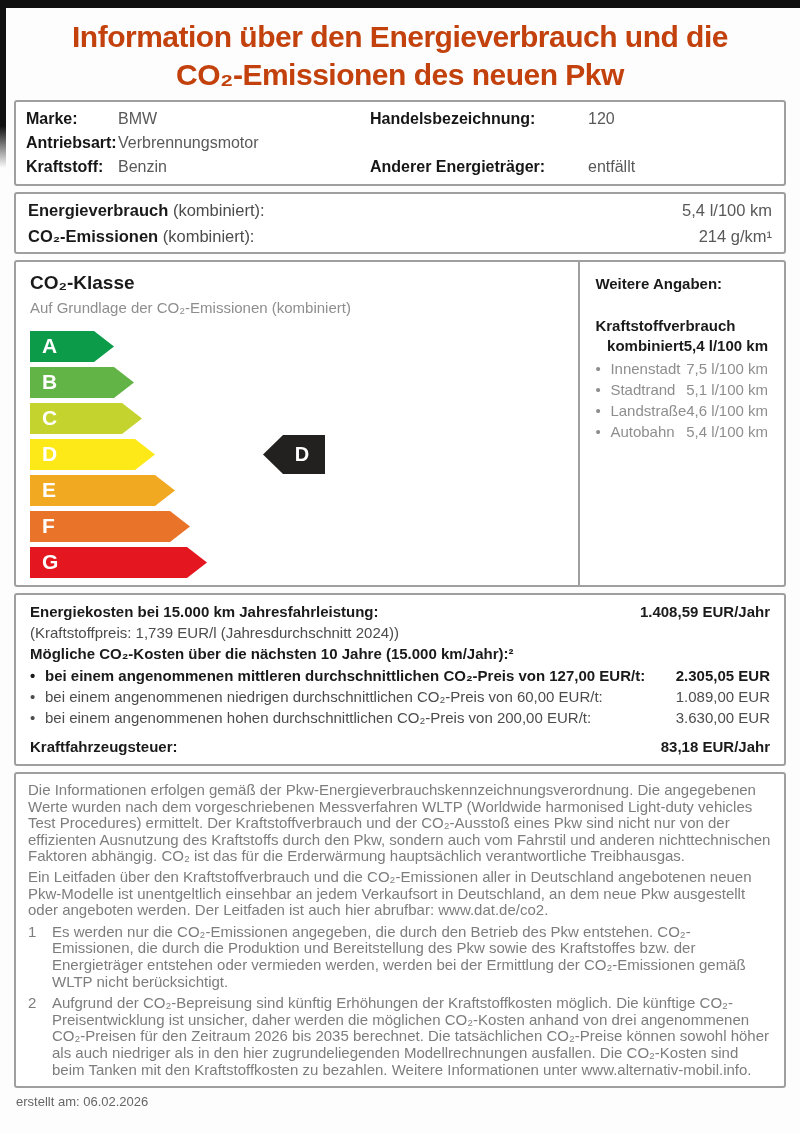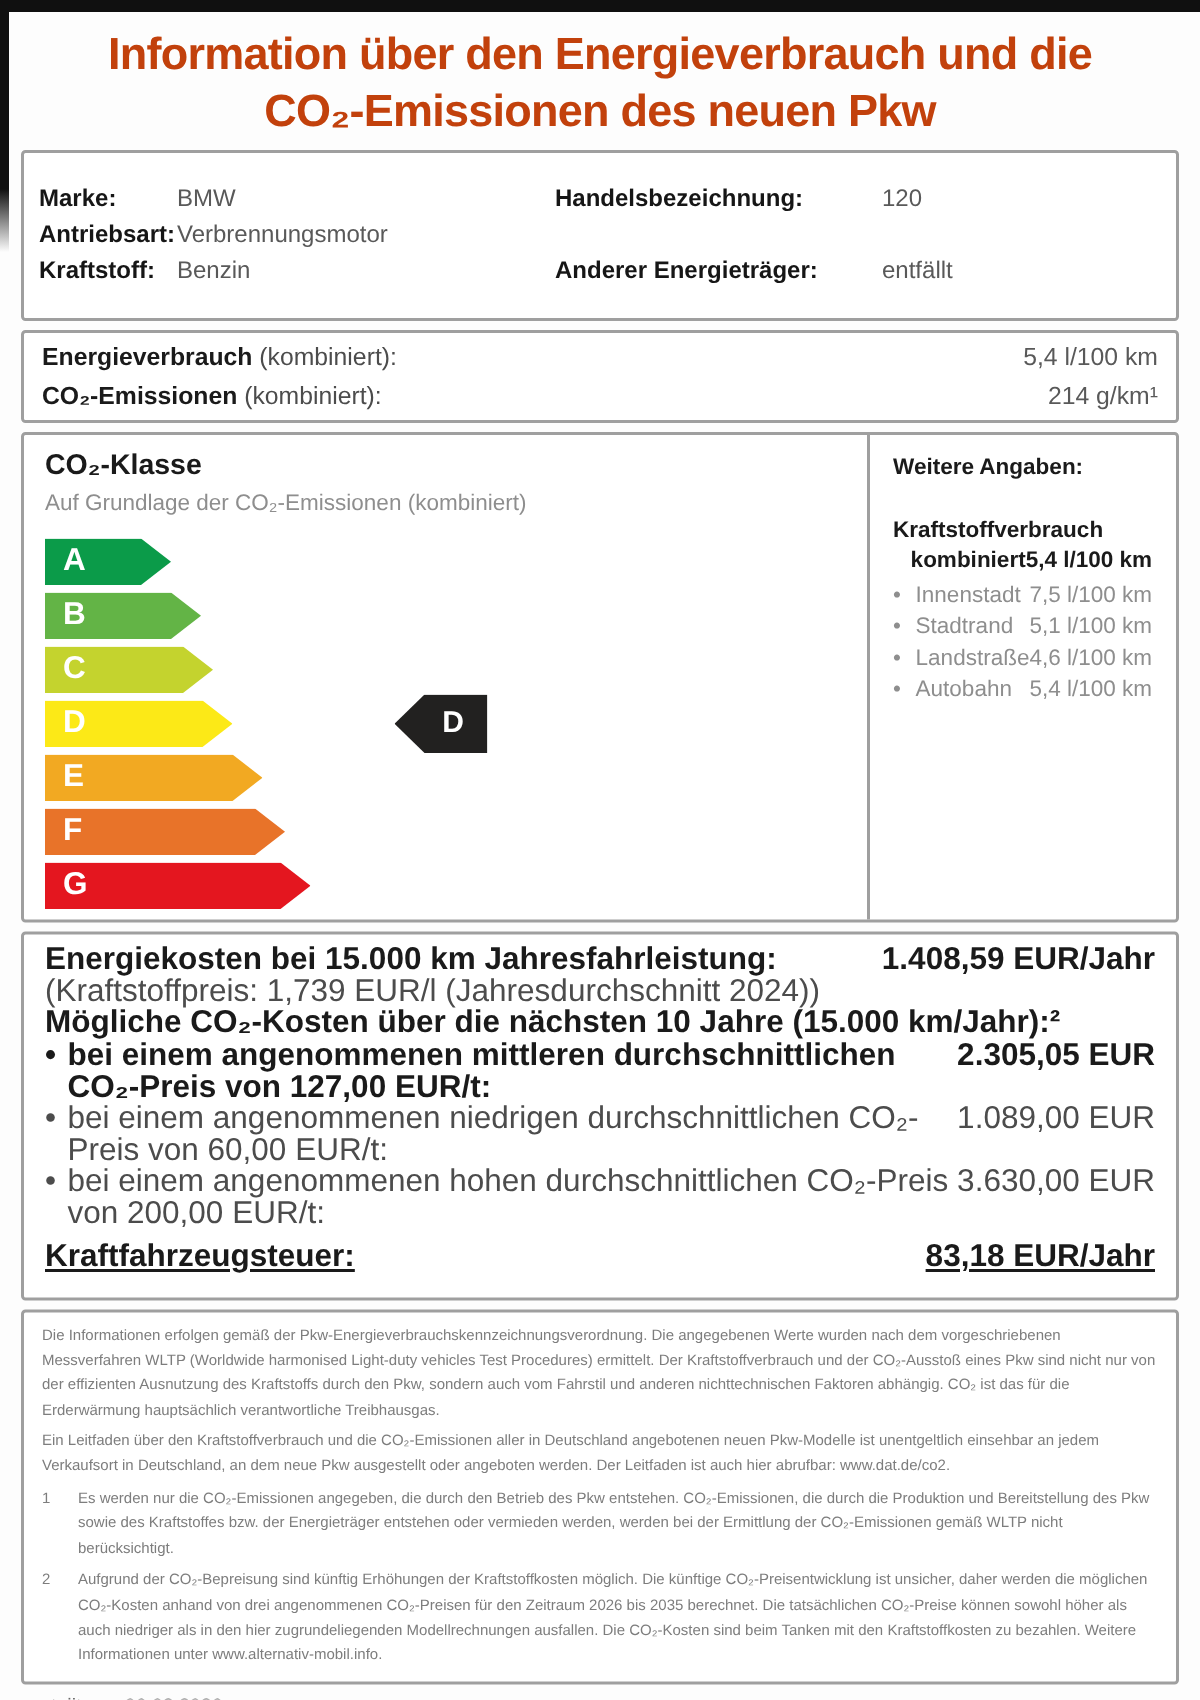--- a/index.html
+++ b/index.html
@@ -15,21 +15,21 @@
 
   
   .page-title{margin:10px 20px 6px;text-align:center;font-weight:bold;
     font-size:30px;line-height:38px;letter-spacing:-0.5px;color:#c2410c;}
 
   
   .box{margin:0 14px 6px;background:#fff;border:2px solid #9f9f9f;border-radius:3px;}
 
   
   .vehicle-grid{display:grid;grid-template-columns:92px 252px 218px auto;
-    padding:19px 10px;font-size:16px;line-height:24px;}
+    padding:5px 10px;font-size:16px;line-height:24px;}
   .lbl{font-weight:bold;color:#161616;}
   .val{color:#595959;}
 
   
   .cons-row{display:flex;justify-content:space-between;padding:0 12px;
     font-size:16.5px;line-height:26px;}
   .cons-box{padding:3px 0;}
   .cons-row .val{white-space:nowrap;}
 
   
@@ -54,33 +54,33 @@
   .fuel-head{font-weight:bold;line-height:20px;}
   .fuel-row{display:flex;justify-content:flex-end;line-height:20px;}
   .fuel-row.bold{font-weight:bold;}
   .fuel-list{margin-top:2px;}
   .fuel-item{display:flex;color:#8e8e8e;line-height:21px;font-size:15px;}
   .bullet{width:15px;flex:none;}
   .fuel-item .item-label{flex:1;}
   .fuel-item .item-value{white-space:nowrap;}
 
   
-  .costs-box{padding:6px 14px 16px;font-size:21px;}
+  .costs-box{padding:6px 14px 6px;font-size:15px;}
   .cost-row{display:flex;justify-content:space-between;line-height:22px;}
   .cost-row.bold{font-weight:bold;}
   .cost-note{color:#4c4c4c;line-height:20px;}
   .cost-heading{font-weight:bold;line-height:22px;margin-top:0;}
   .cost-item{display:flex;line-height:21px;color:#4c4c4c;}
   .cost-item.bold{font-weight:bold;color:#1a1a1a;}
   .cost-item .item-label{flex:1;}
   .cost-item .item-value{white-space:nowrap;}
-  .tax-row{margin-top:8px;text-decoration:underline;}
-
-  
-  .legal-box{padding:8px 12px;font-size:10px;line-height:16.6px;color:#7d7d7d;}
+  .tax-row{margin-top:8px;}
+
+  
+  .legal-box{padding:8px 12px;font-size:15px;line-height:16.6px;color:#7d7d7d;}
   .legal-box p{margin:0 0 4px;}
   .footnote{display:flex;margin-top:5px;}
   .fn-num{width:24px;flex:none;}
   .fn-text{flex:1;}
 
   
   .doc-footer{display:flex;justify-content:space-between;margin:4px 16px 0;
     font-size:13px;color:#666;}
 </style>
 </head>

